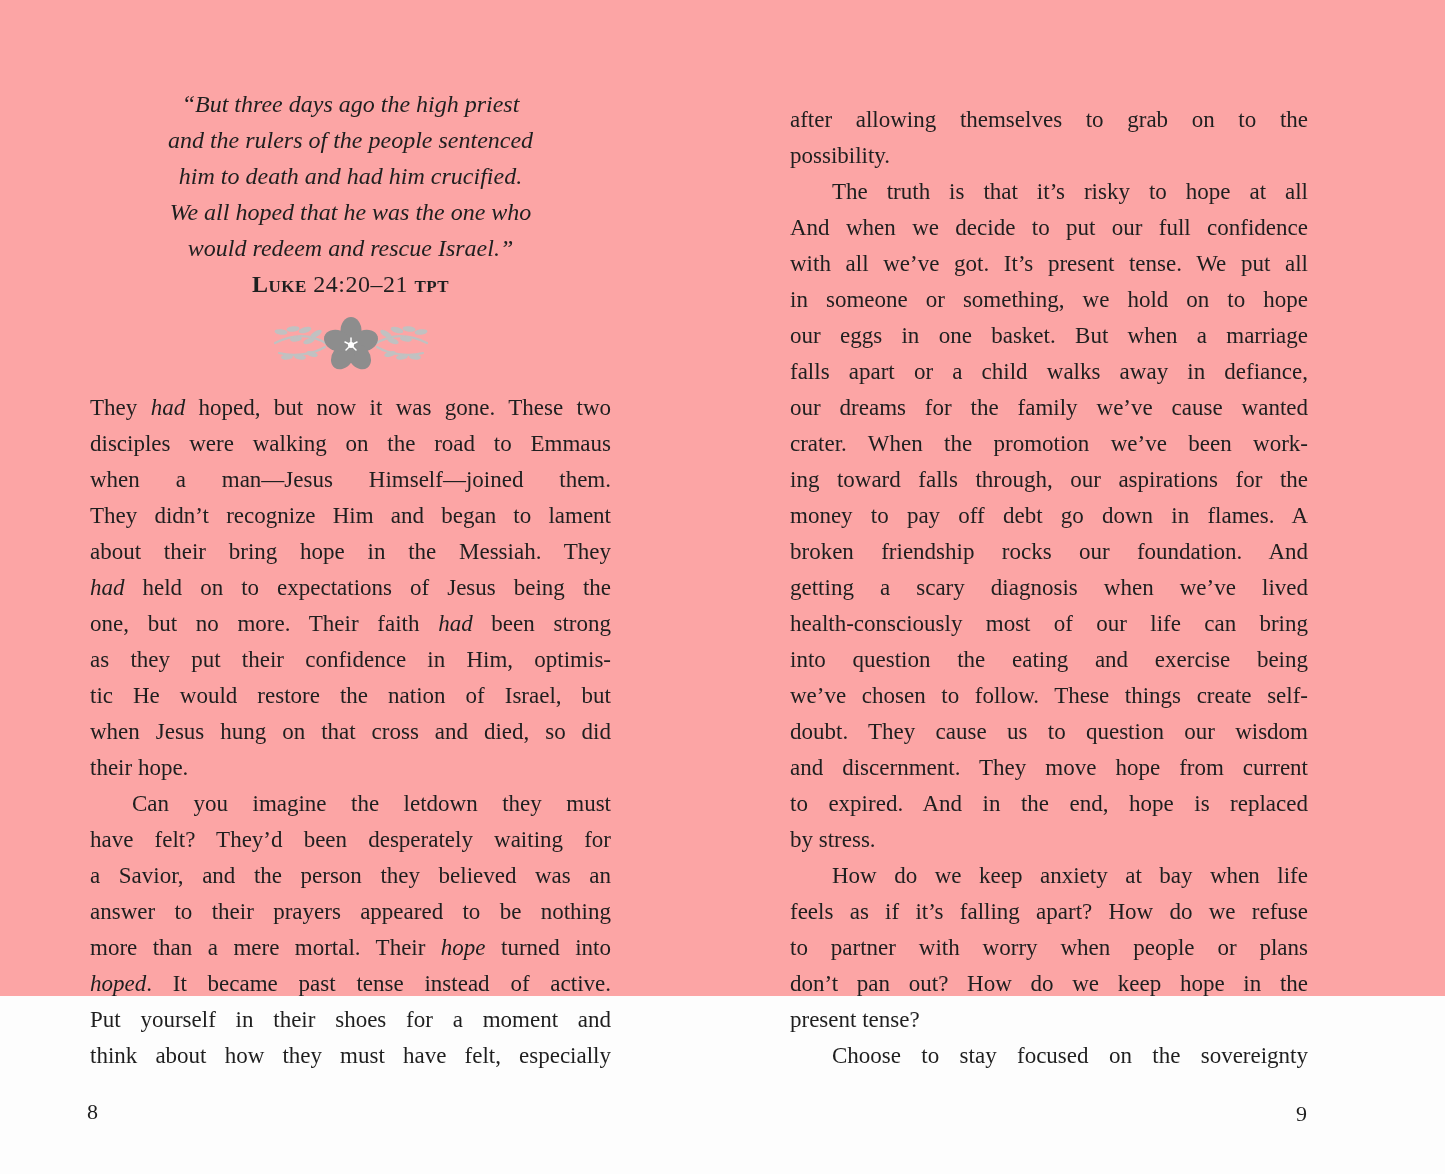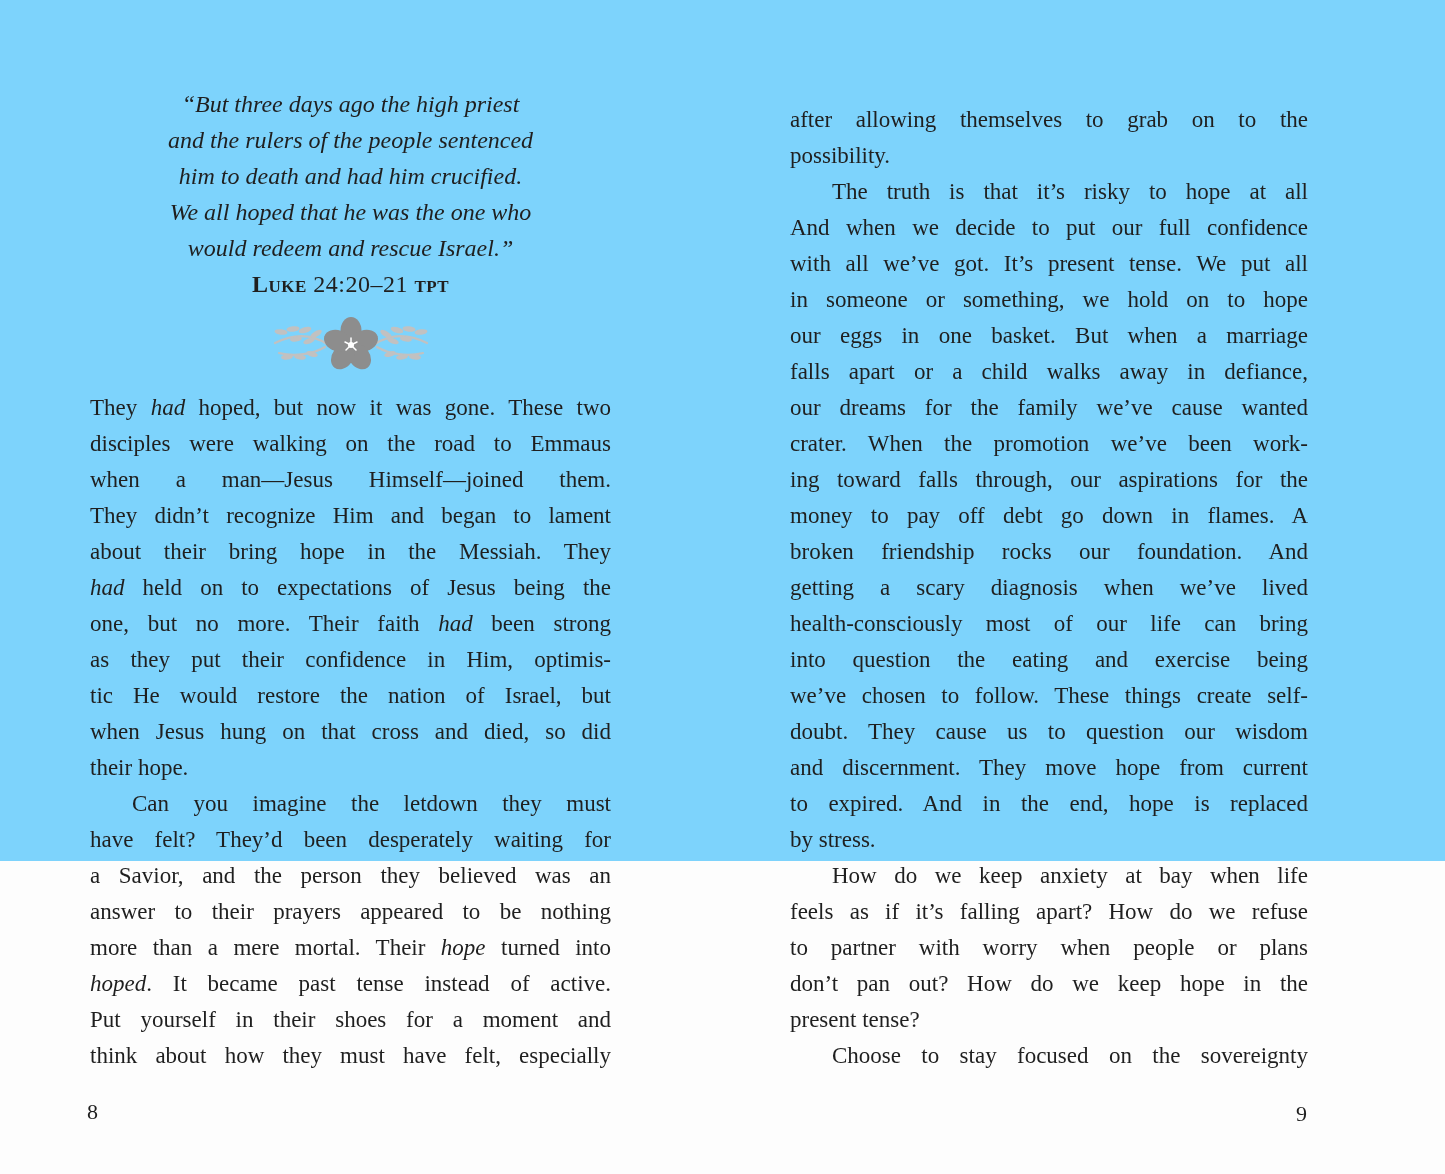--- a/index.html
+++ b/index.html
@@ -10,22 +10,22 @@
   body {
     width: 1445px;
     height: 1174px;
     font-family: "Liberation Serif", serif;
     color: #1f1f1f;
     overflow: hidden;
   }
   .spread {
     position: relative;
     width: 1445px;
-    height: 861px;
-    background: #7dd3fc;
+    height: 996px;
+    background: #fca5a5;
   }
   .page {
     position: absolute;
     top: 86px;
   }
   .page.left  { left: 90px;  width: 521px; height: 1060px; }
   .page.right { left: 790px; width: 518px; height: 1060px; }
 
   .epigraph-line {
     font-style: italic;

